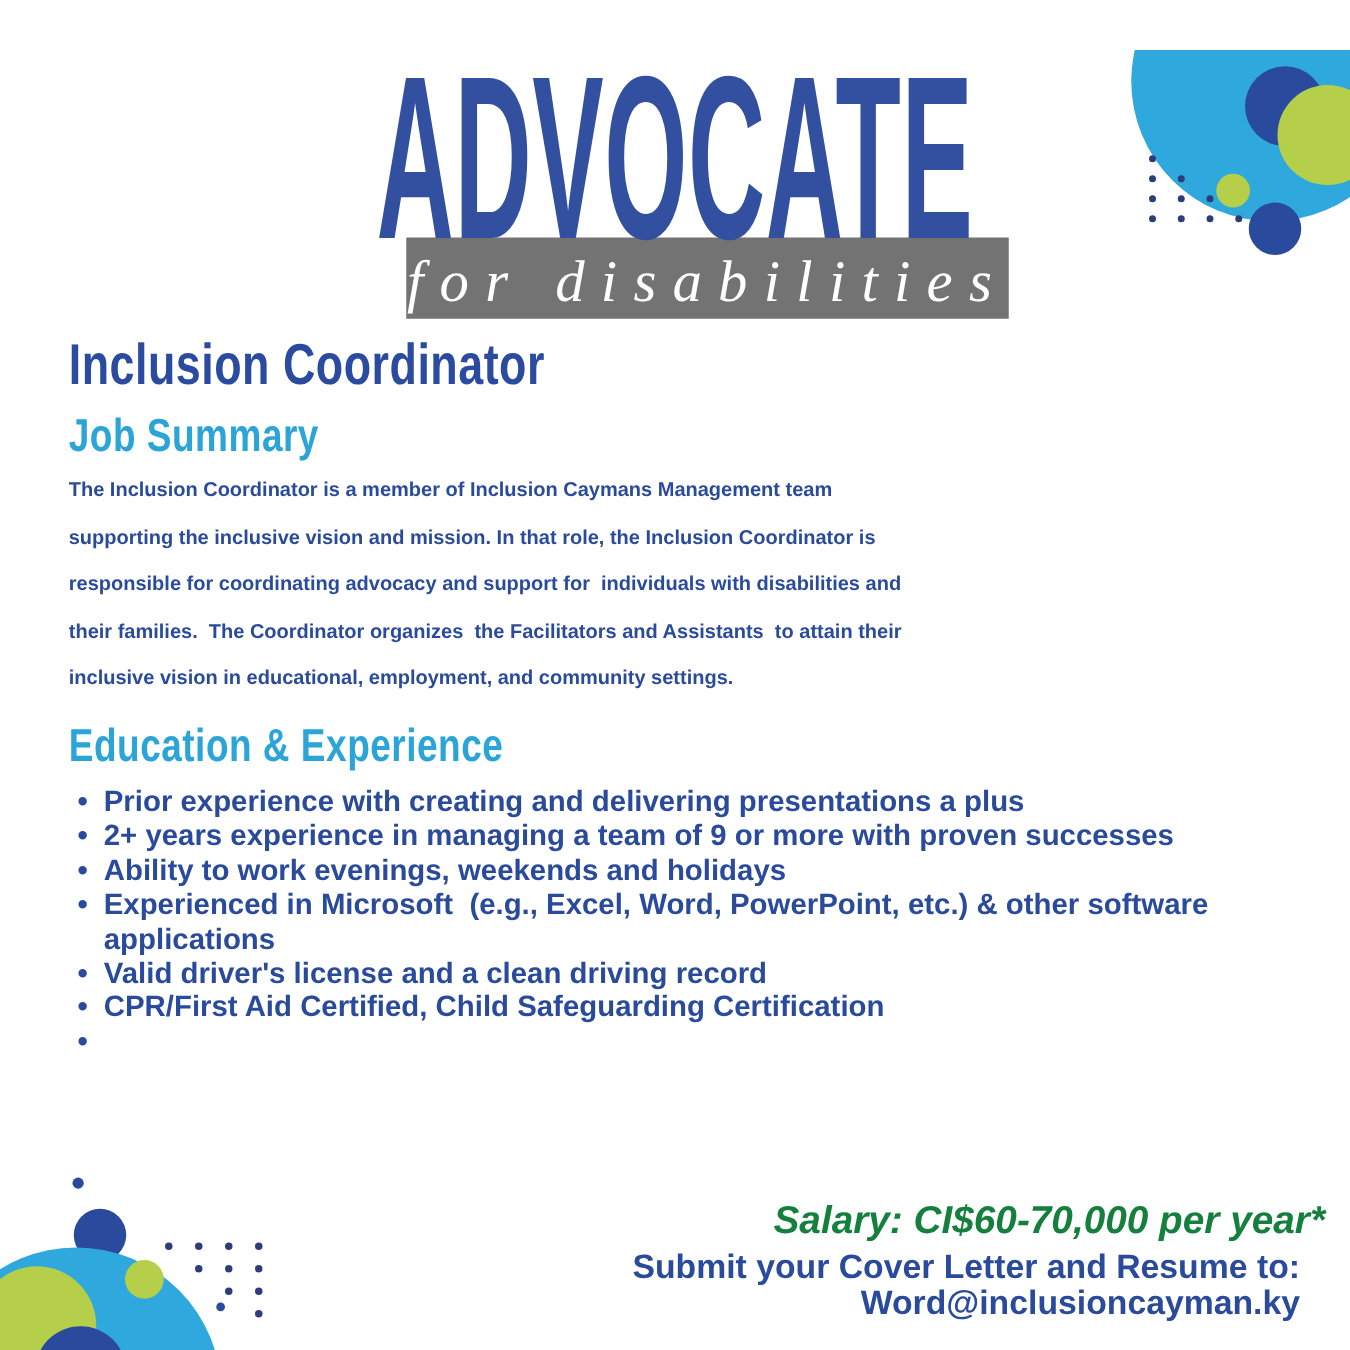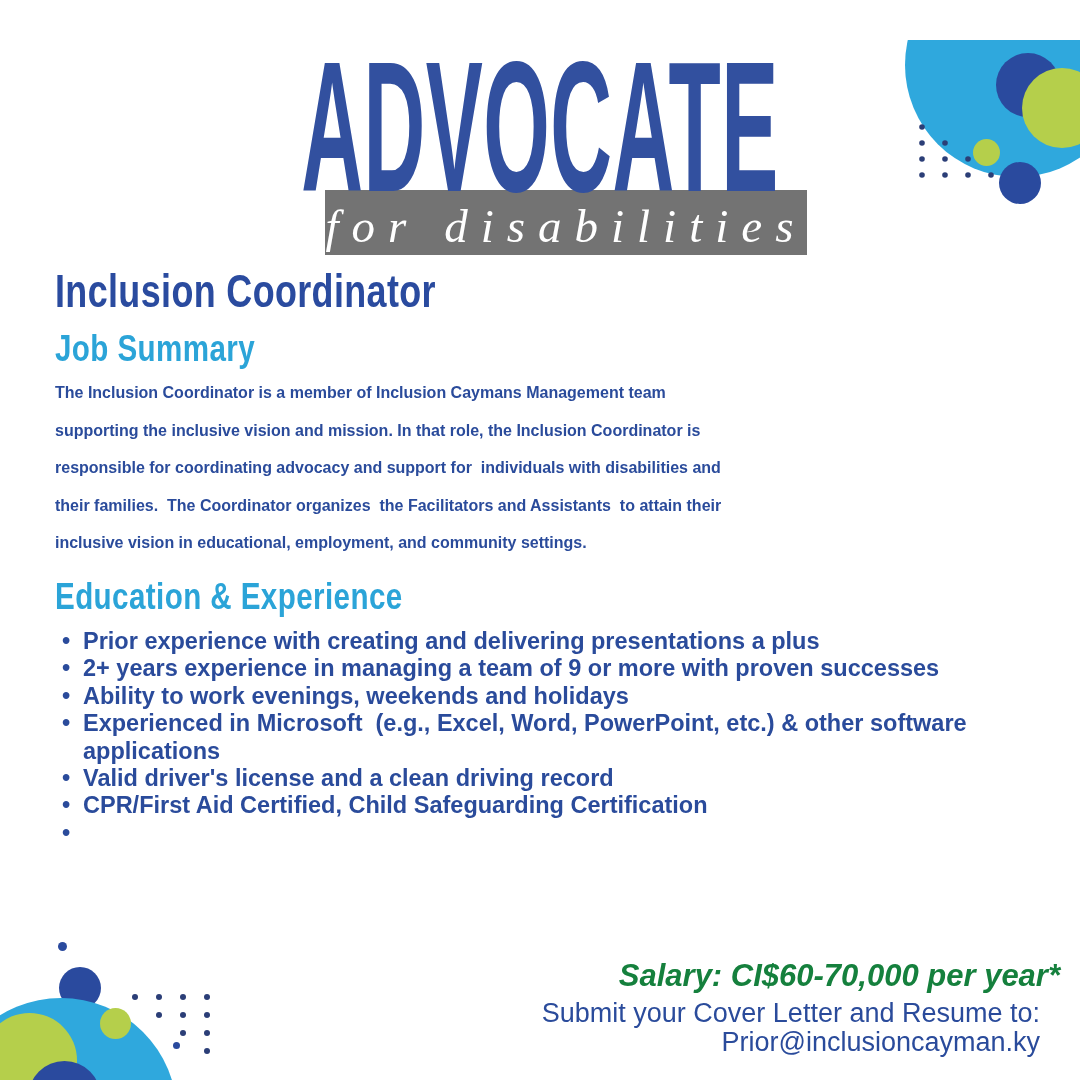--- a/index.html
+++ b/index.html
@@ -112,21 +112,21 @@
     font-style: italic;
     color: #15803d;
     text-align: right;
     white-space: nowrap;
   }
   .submit-block {
     position: absolute;
     right: 40px; top: 959px;
     text-align: right;
     font-size: 27px;
-    font-weight: normal;
+    font-weight: bold;
     line-height: 28.5px;
     color: #2a4b9b;
   }
 
   
   .dot-grid { position: absolute; }
 </style>
 </head>
 <body>
 
@@ -173,21 +173,21 @@
         <li>Experienced in Microsoft  (e.g., Excel, Word, PowerPoint, etc.) &amp; other software applications</li>
         <li>Valid driver's license and a clean driving record</li>
         <li>CPR/First Aid Certified, Child Safeguarding Certification</li>
         <li></li>
       </ul>
   </div>
 
   <div class="salary">Salary: CI$60-70,000 per year*</div>
   <div class="submit-block">
     <div>Submit your Cover Letter and Resume to:</div>
-    <div>Prior@inclusioncayman.ky</div>
+    <div>Word@inclusioncayman.ky</div>
   </div>
 
   <div class="circle c-navy" style="left:59px; top:927px; width:42px; height:42px;"></div>
   <div class="circle c-lightblue" style="left:-55px; top:958px; width:232px; height:232px;"></div>
   <div class="circle c-green" style="left:100px; top:968px; width:31px; height:31px;"></div>
   <div class="circle c-green" style="left:-18px; top:973px; width:95px; height:95px;"></div>
   <div class="circle c-navy" style="left:28px; top:1021px; width:73px; height:73px;"></div>
   <div class="circle c-navy" style="left:58px; top:902px; width:9px; height:9px;"></div>
   <div class="circle c-navy" style="left:173px; top:1002px; width:7px; height:7px;"></div>
   <svg class="dot-grid" style="left:128px; top:950px;" width="88" height="68" viewBox="0 0 88 68">

